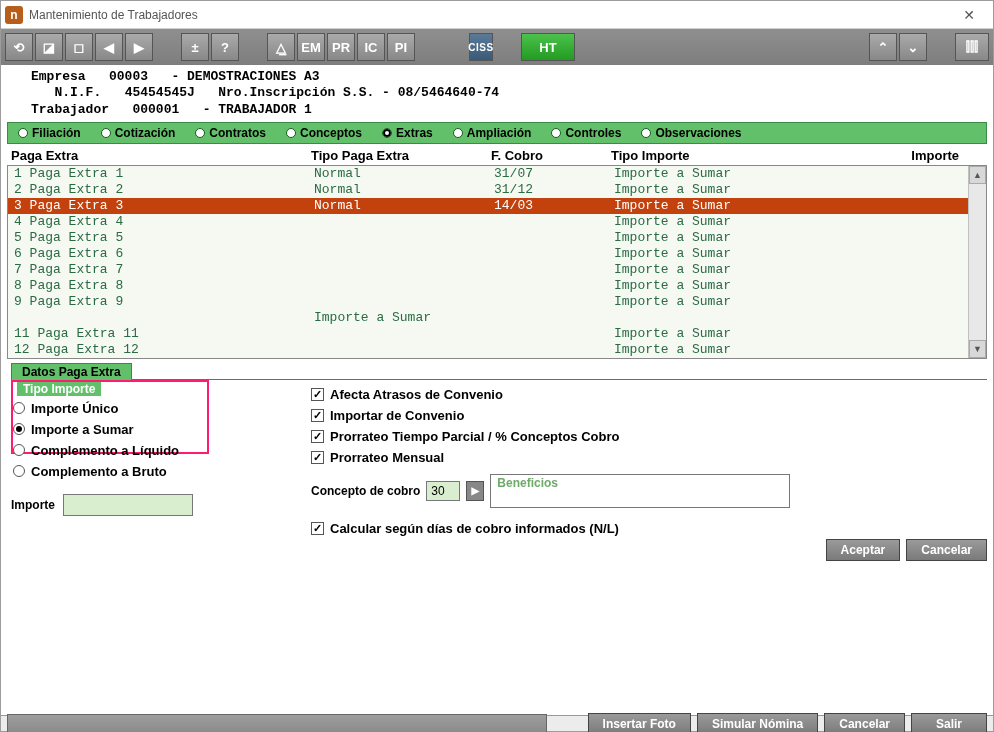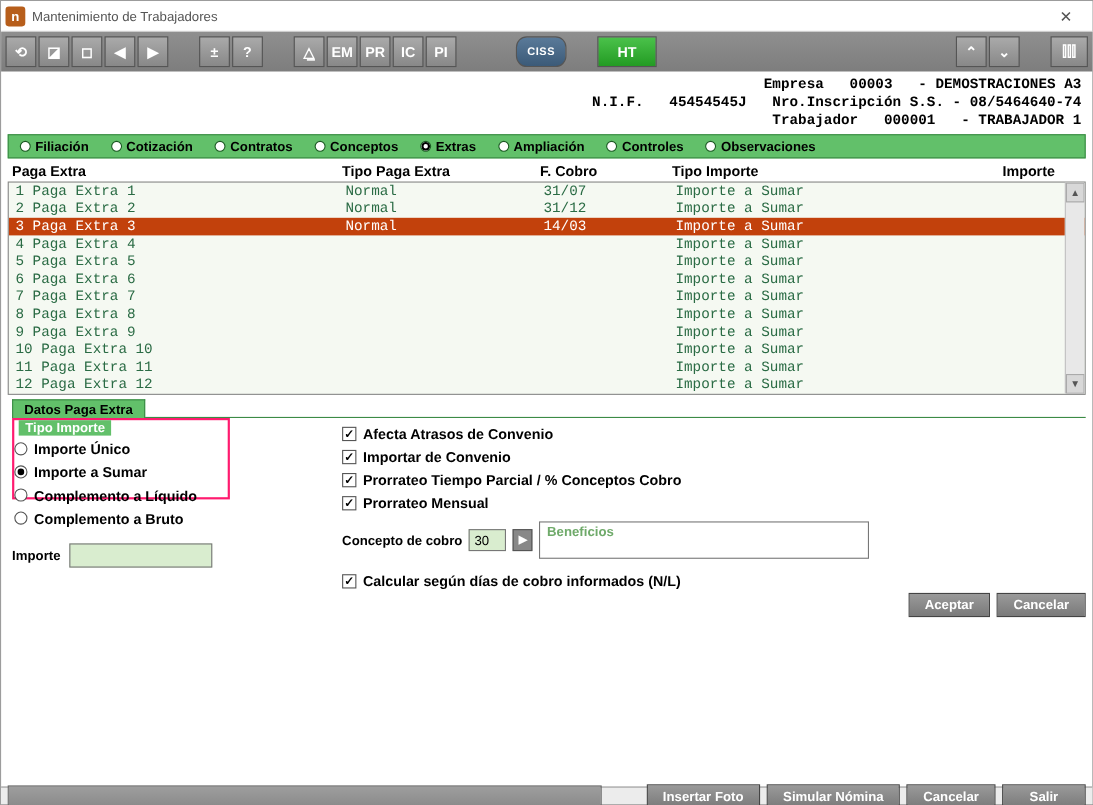--- a/index.html
+++ b/index.html
@@ -37,30 +37,30 @@
     background: linear-gradient(#8f8f8f,#7d7d7d);
     height: 36px; display:flex; align-items:center; padding:2px 4px; gap:2px;
   }
   .tbtn {
     width:28px;height:28px;border:1px solid #555;background:linear-gradient(#aaa,#888);
     color:#fff;font-weight:bold;display:flex;align-items:center;justify-content:center;
     font-size:13px;
   }
   .tbtn.wide{width:34px;}
   .tgap{width:24px;}
-  .tbtn.ciss{background:linear-gradient(#5a7a99,#3b5a78);font-size:10px;letter-spacing:0.5px;width:46px;border-radius:10px;}
+  .tbtn.ciss{background:linear-gradient(#5a7a99,#3b5a78);font-size:10px;letter-spacing:0.5px;width:24px;}
   .tbtn.ht{background:linear-gradient(#4bc24b,#239b23);width:54px;}
 
   .info {
     padding:4px 10px 2px 30px;
     font-family: 'Courier New', monospace;
     font-size:13px;font-weight:bold;color:#000;
     line-height:1.25;
   }
-  .info-row{white-space:pre;text-align:right;}
+  .info-row{white-space:pre;}
 
   .tabs {
     background:#62c06a; height:22px; display:flex; align-items:center;
     border:1px solid #3b8b45;
     margin:2px 6px 2px 6px;
   }
   .tab {
     display:flex;align-items:center;gap:4px;padding:0 10px;height:100%;
     color:#000;font-weight:bold;font-size:12px;cursor:pointer;
   }
@@ -309,21 +309,20 @@
           <span class="c5"></span>
         </div>
         <div class="row">
           <span class="c1"> 9 Paga Extra 9</span>
           <span class="c2"></span>
           <span class="c3"></span>
           <span class="c4">Importe a Sumar</span>
           <span class="c5"></span>
         </div>
         <div class="row">
-          <span class="c1">10 Paga Extra 10</span>
           <span class="c2"></span>
           <span class="c3"></span>
           <span class="c4">Importe a Sumar</span>
           <span class="c5"></span>
         </div>
         <div class="row">
           <span class="c1">11 Paga Extra 11</span>
           <span class="c2"></span>
           <span class="c3"></span>
           <span class="c4">Importe a Sumar</span>

